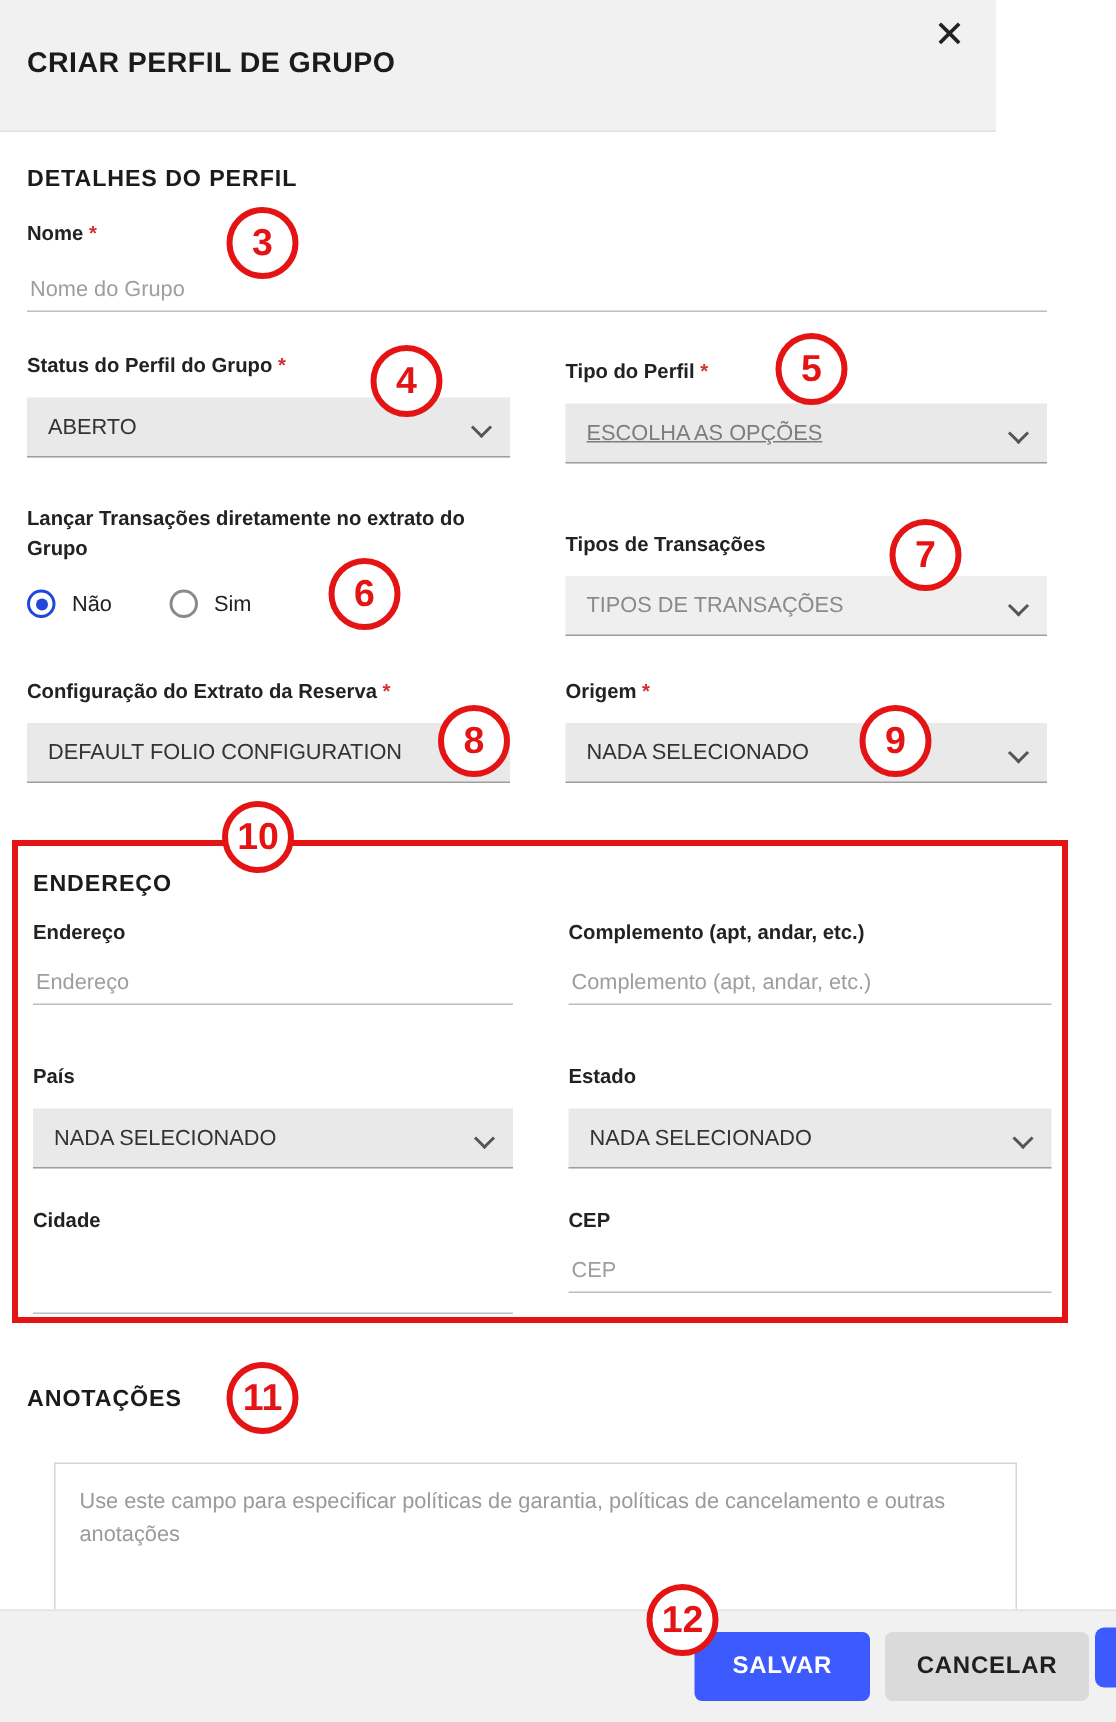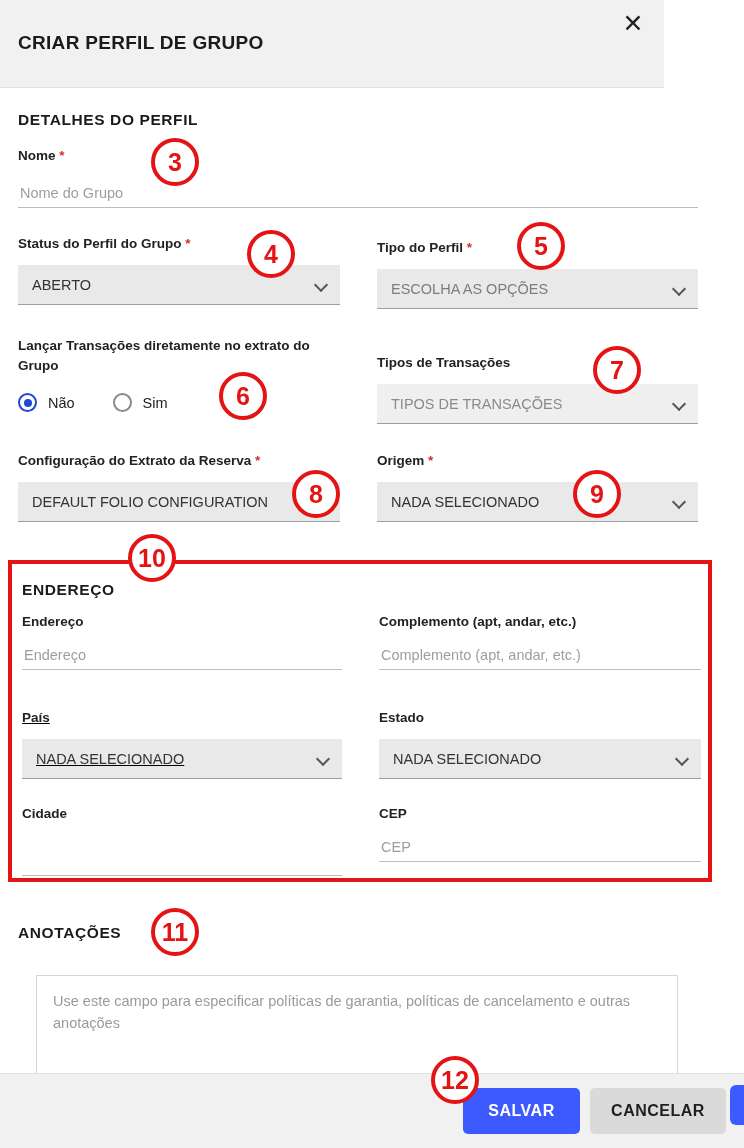--- a/index.html
+++ b/index.html
@@ -93,21 +93,21 @@
     height: 40px;
     display: flex;
     align-items: center;
     padding: 0 34px 0 14px;
     font-size: 14.5px;
     color: #333;
     cursor: pointer;
     overflow: hidden;
     white-space: nowrap;
   }
-  .select-box.placeholder-style { color: #7d7d7d; }
+  .select-box.placeholder-style { color: #7d7d7d; text-decoration: underline; }
   .select-box.muted { background: #efefef; color: #8a8a8a; }
   .chev {
     position: absolute;
     right: 12px; top: 50%;
     transform: translateY(-50%);
     width: 12px; height: 12px;
   }
   .chev:before {
     content: "";
     position: absolute;
@@ -314,21 +314,21 @@
       <div style="position:absolute;left:10px;top:50px;width:320px;">
         <div class="field-label">Endereço</div>
         <input class="underline-input" style="margin-top: 14px;" placeholder="Endereço">
       </div>
 
       <div style="position:absolute;left:367px;top:50px;width:322px;">
         <div class="field-label">Complemento (apt, andar, etc.)</div>
         <input class="underline-input" style="margin-top: 14px;" placeholder="Complemento (apt, andar, etc.)">
       </div>
 
-      <div style="position:absolute;left:10px;top:146px;width:320px;text-decoration:underline;">
+      <div style="position:absolute;left:10px;top:146px;width:320px;">
         <div class="field-label">País</div>
         <div class="select-box" style="margin-top:14px;">
           <span>NADA SELECIONADO</span>
           <span class="chev"></span>
         </div>
       </div>
 
       <div style="position:absolute;left:367px;top:146px;width:322px;">
         <div class="field-label">Estado</div>
         <div class="select-box" style="margin-top:14px;">
@@ -360,17 +360,17 @@
 
   <div class="side-arrow"></div>
 
   <div class="badge" style="left:151px;top:138px;">3</div>
   <div class="badge" style="left:247px;top:230px;">4</div>
   <div class="badge" style="left:517px;top:222px;">5</div>
   <div class="badge" style="left:219px;top:372px;">6</div>
   <div class="badge" style="left:593px;top:346px;">7</div>
   <div class="badge" style="left:292px;top:470px;">8</div>
   <div class="badge" style="left:573px;top:470px;">9</div>
-  <div class="badge" style="left:128px;top:534px;">10</div>
+  <div class="badge" style="left:148px;top:534px;">10</div>
   <div class="badge" style="left:151px;top:908px;">11</div>
   <div class="badge" style="left:431px;top:1056px;">12</div>
 
 </div>
 
 </body></html>

